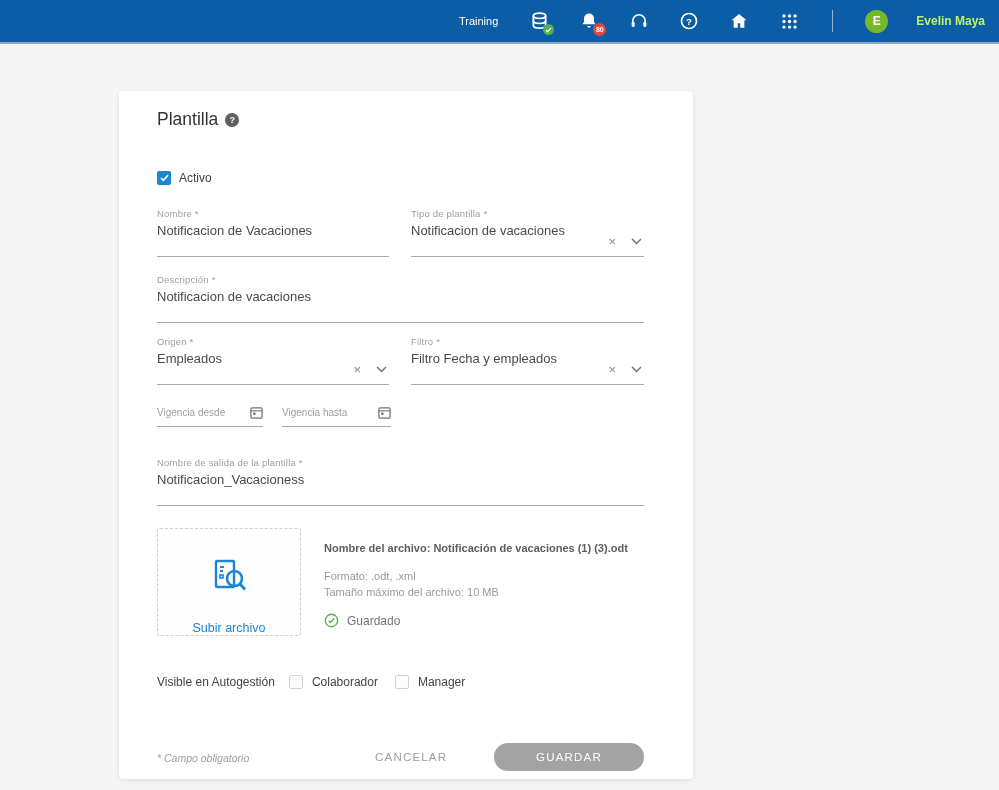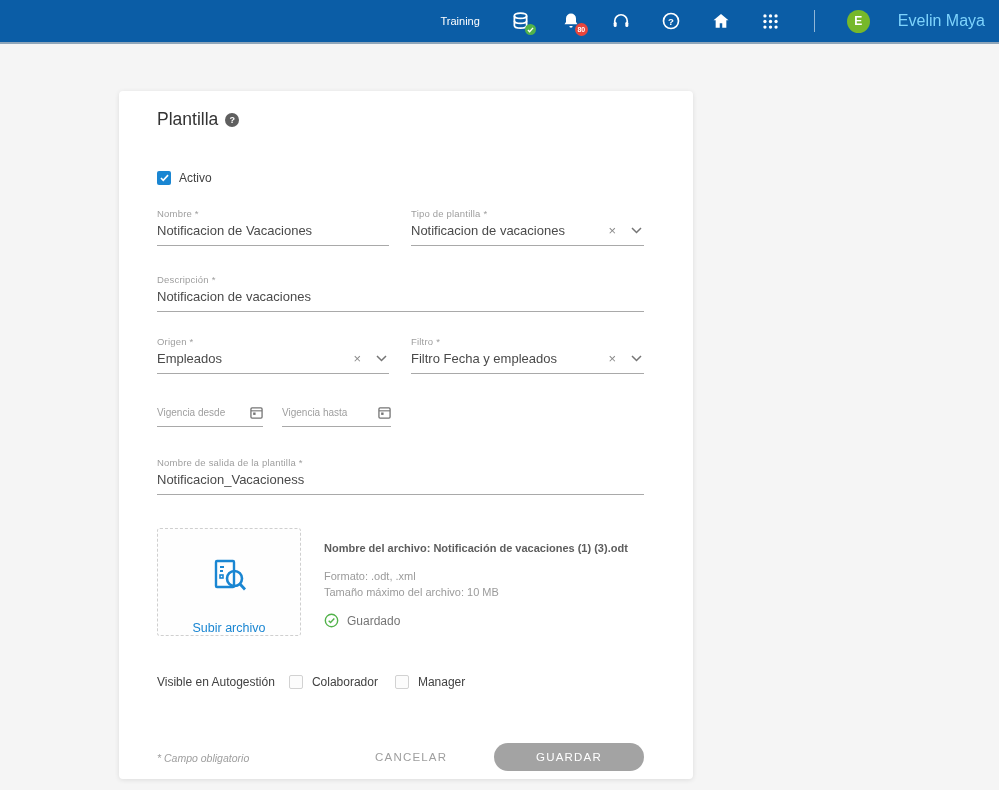--- a/index.html
+++ b/index.html
@@ -30,21 +30,21 @@
     position:absolute; right:-6px; bottom:-4px; min-width:13px; height:13px; border-radius:7px;
     background:var(--badge-red,#e8453c); color:#fff; font-size:7px; font-weight:bold;
     display:flex; align-items:center; justify-content:center; padding:0 2px;
   }
   .hdr-divider { width:1px; height:22px; background:rgba(255,255,255,.55); margin:0 4px; }
   .avatar {
     width:23px; height:23px; border-radius:50%; background:var(--avatar-green,#76b82a);
     color:#fff; font-size:12px; font-weight:bold; display:flex; align-items:center; justify-content:center;
     cursor:pointer;
   }
-  .username { color:#7dd3fc; font-size:16px; font-weight:normal; cursor:pointer; }
+  .username { color:#bef264; font-size:12px; font-weight:bold; cursor:pointer; }
 
   
   .card {
     position:absolute; left:119px; top:91px; width:574px; height:688px;
     background:#fff; border-radius:4px; box-shadow:0 1px 5px rgba(0,0,0,.10);
   }
   .content { position:absolute; left:38px; top:0; width:487px; height:100%; }
   .section { position:absolute; left:0; width:100%; }
 
   .page-title { top:18px; font-size:17.5px; color:#333; font-weight:500; display:flex; align-items:center; gap:7px; }
@@ -62,21 +62,21 @@
   .cbx svg { display:block; }
   .cbx-label { font-size:12px; color:#424242; }
 
   .two-col { display:grid; grid-template-columns:232px 233px; column-gap:22px; }
   .row1 { top:117px; }
   .row2 { top:183px; }
   .row3 { top:245px; }
   .row4 { top:315px; }
   .row5 { top:366px; }
 
-  .field { position:relative; border-bottom:1px solid #a9a9a9; padding-bottom:5px; }
+  .field { position:relative; border-bottom:1px solid #a9a9a9; padding-bottom:16px; }
   .flabel { font-size:9.5px; color:#9e9e9e; letter-spacing:.2px; height:13px; }
   .fvalue-input {
     border:none; outline:none; background:transparent; width:100%;
     font-family:"Liberation Sans", sans-serif; font-size:13px; color:#4a4a4a; height:19px; padding:0;
   }
   .fvalue-text { font-size:13px; color:#4a4a4a; height:19px; line-height:19px; white-space:nowrap; overflow:hidden; }
   .select-icons { position:absolute; right:2px; bottom:8px; display:flex; align-items:center; gap:15px; }
   .clear-x { font-size:13px; color:#8a8a8a; line-height:1; cursor:pointer; }
   .chev { cursor:pointer; display:flex; }
 

